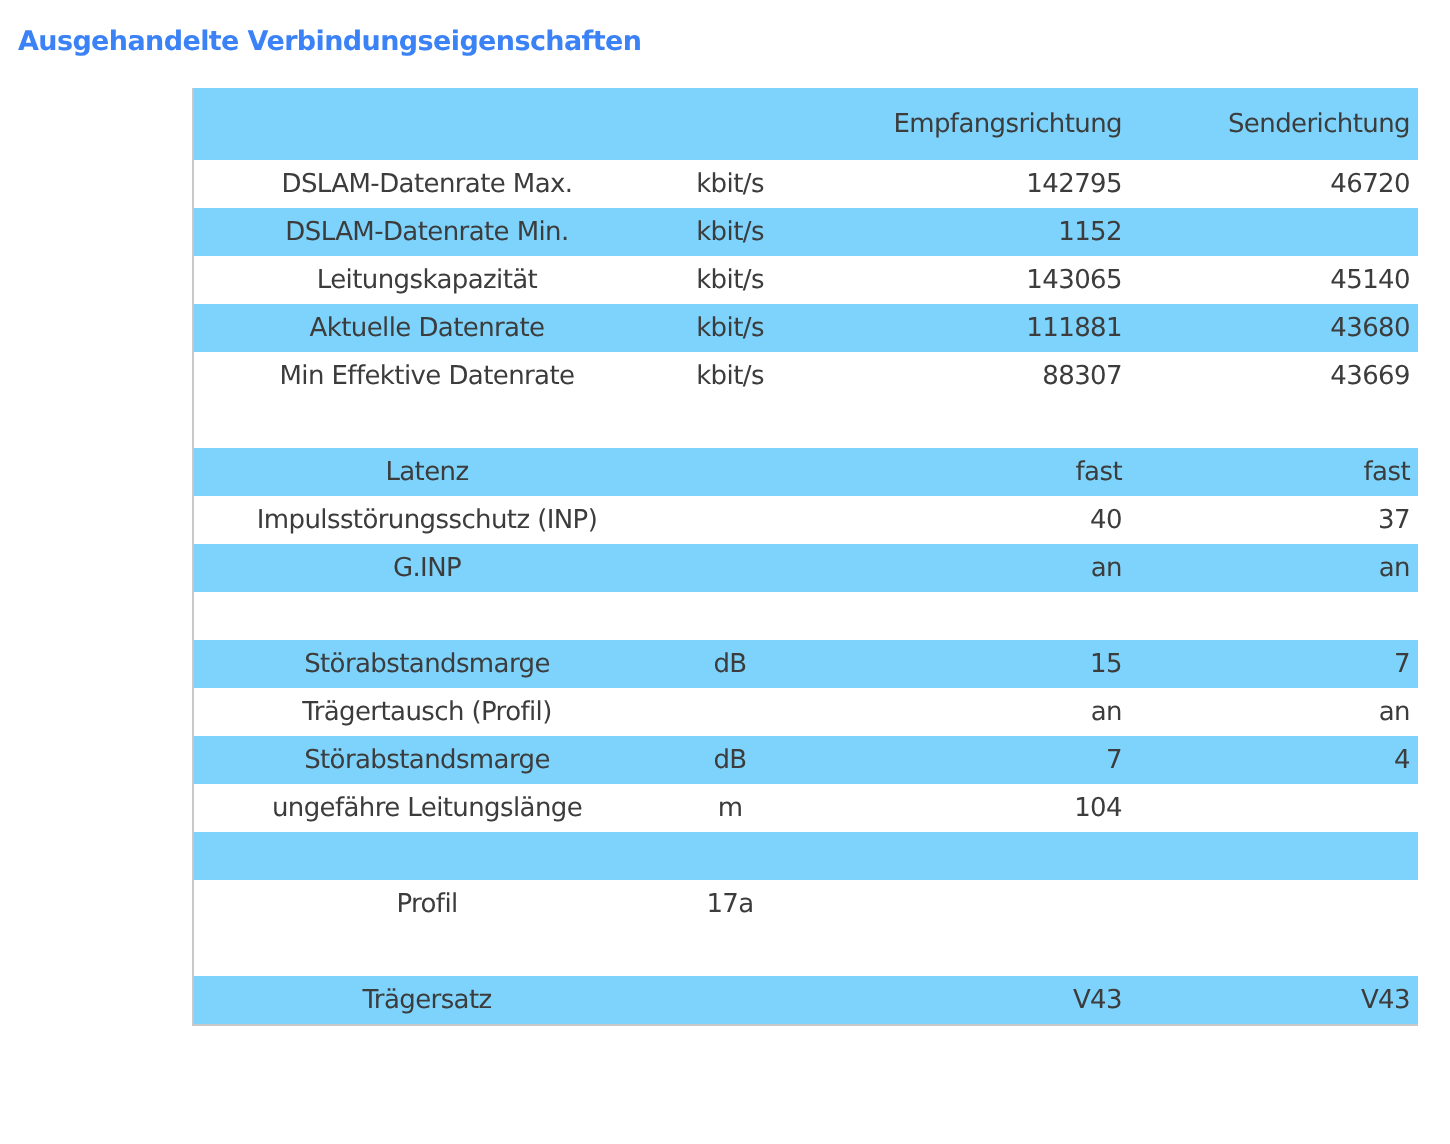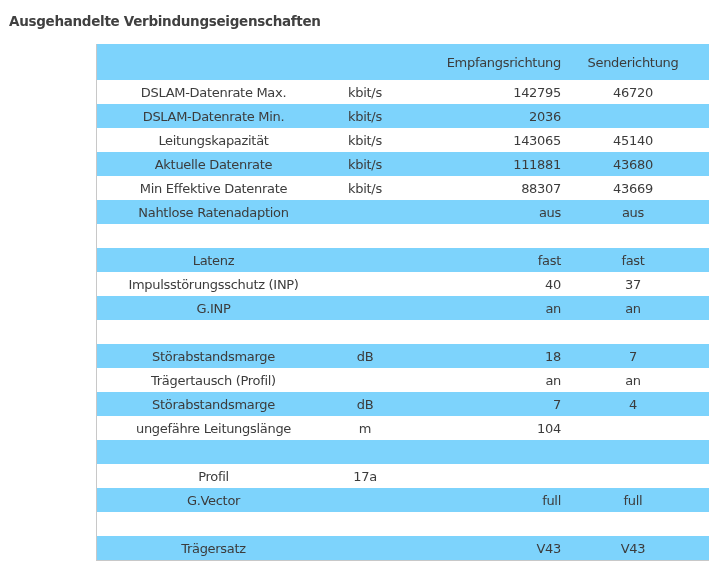--- a/index.html
+++ b/index.html
@@ -3,41 +3,41 @@
   <meta charset="utf-8">
   <style>
     html, body { margin: 0; padding: 0; background: #ffffff; }
     body {
       width: 725px; height: 572px; position: relative; overflow: hidden;
       font-family: "DejaVu Sans", sans-serif; color: #3c3c3c;
     }
     .title {
       position: absolute; left: 9px; top: 13px;
       font-family: "DejaVu Sans", sans-serif;
-      font-weight: bold; font-size: 13.5px; color: #404040;
+      font-weight: bold; font-size: 13.5px; color: #3b82f6;
       letter-spacing: -0.3px;
     }
     .table-wrap {
       position: absolute; left: 96px; top: 44px; width: 612px;
       border-left: 1px solid #c8c8c8;
       border-bottom: 1px solid #c8c8c8;
     }
     table { border-collapse: collapse; width: 100%; table-layout: fixed; }
     td, th {
       font-family: "DejaVu Sans", sans-serif;
       font-weight: normal; font-size: 13px; color: #3c3c3c;
       height: 24px; padding: 0; white-space: nowrap; letter-spacing: -0.3px;
     }
     th { height: 36px; }
     tr.gray { background: #7dd3fc; }
     tr.white { background: #ffffff; }
     .c-label { width: 223px; padding-left: 5px; text-align: center; }
     .c-unit { width: 80px; text-align: center; margin-left: 44px; }
     .c-down { width: 156px; text-align: right; }
-    .c-up { text-align: center; padding-right: 4px; }
+    .c-up { text-align: right; padding-right: 4px; }
   </style>
 </head>
 <body>
 
 <div class="title">Ausgehandelte Verbindungseigenschaften</div>
 
 <div class="table-wrap">
   <table>
     <thead>
       <tr class="gray">
@@ -50,46 +50,40 @@
     <tbody>
       <tr class="white">
         <td class="c-label">DSLAM-Datenrate Max.</td>
         <td class="c-unit">kbit/s</td>
         <td class="c-down">142795</td>
         <td class="c-up">46720</td>
       </tr>
       <tr class="gray">
         <td class="c-label">DSLAM-Datenrate Min.</td>
         <td class="c-unit">kbit/s</td>
-        <td class="c-down">2036</td>
+        <td class="c-down">1152</td>
         <td class="c-up"></td>
       </tr>
       <tr class="white">
         <td class="c-label">Leitungskapazität</td>
         <td class="c-unit">kbit/s</td>
         <td class="c-down">143065</td>
         <td class="c-up">45140</td>
       </tr>
       <tr class="gray">
         <td class="c-label">Aktuelle Datenrate</td>
         <td class="c-unit">kbit/s</td>
         <td class="c-down">111881</td>
         <td class="c-up">43680</td>
       </tr>
       <tr class="white">
         <td class="c-label">Min Effektive Datenrate</td>
         <td class="c-unit">kbit/s</td>
         <td class="c-down">88307</td>
         <td class="c-up">43669</td>
-      </tr>
-      <tr class="gray">
-        <td class="c-label">Nahtlose Ratenadaption</td>
-        <td class="c-unit"></td>
-        <td class="c-down">aus</td>
-        <td class="c-up">aus</td>
       </tr>
       <tr class="white">
         <td class="c-label"></td>
         <td class="c-unit"></td>
         <td class="c-down"></td>
         <td class="c-up"></td>
       </tr>
       <tr class="gray">
         <td class="c-label">Latenz</td>
         <td class="c-unit"></td>
@@ -110,21 +104,21 @@
       </tr>
       <tr class="white">
         <td class="c-label"></td>
         <td class="c-unit"></td>
         <td class="c-down"></td>
         <td class="c-up"></td>
       </tr>
       <tr class="gray">
         <td class="c-label">Störabstandsmarge</td>
         <td class="c-unit">dB</td>
-        <td class="c-down">18</td>
+        <td class="c-down">15</td>
         <td class="c-up">7</td>
       </tr>
       <tr class="white">
         <td class="c-label">Trägertausch (Profil)</td>
         <td class="c-unit"></td>
         <td class="c-down">an</td>
         <td class="c-up">an</td>
       </tr>
       <tr class="gray">
         <td class="c-label">Störabstandsmarge</td>
@@ -143,26 +137,20 @@
         <td class="c-unit"></td>
         <td class="c-down"></td>
         <td class="c-up"></td>
       </tr>
       <tr class="white">
         <td class="c-label">Profil</td>
         <td class="c-unit">17a</td>
         <td class="c-down"></td>
         <td class="c-up"></td>
       </tr>
-      <tr class="gray">
-        <td class="c-label">G.Vector</td>
-        <td class="c-unit"></td>
-        <td class="c-down">full</td>
-        <td class="c-up">full</td>
-      </tr>
       <tr class="white">
         <td class="c-label"></td>
         <td class="c-unit"></td>
         <td class="c-down"></td>
         <td class="c-up"></td>
       </tr>
       <tr class="gray">
         <td class="c-label">Trägersatz</td>
         <td class="c-unit"></td>
         <td class="c-down">V43</td>

